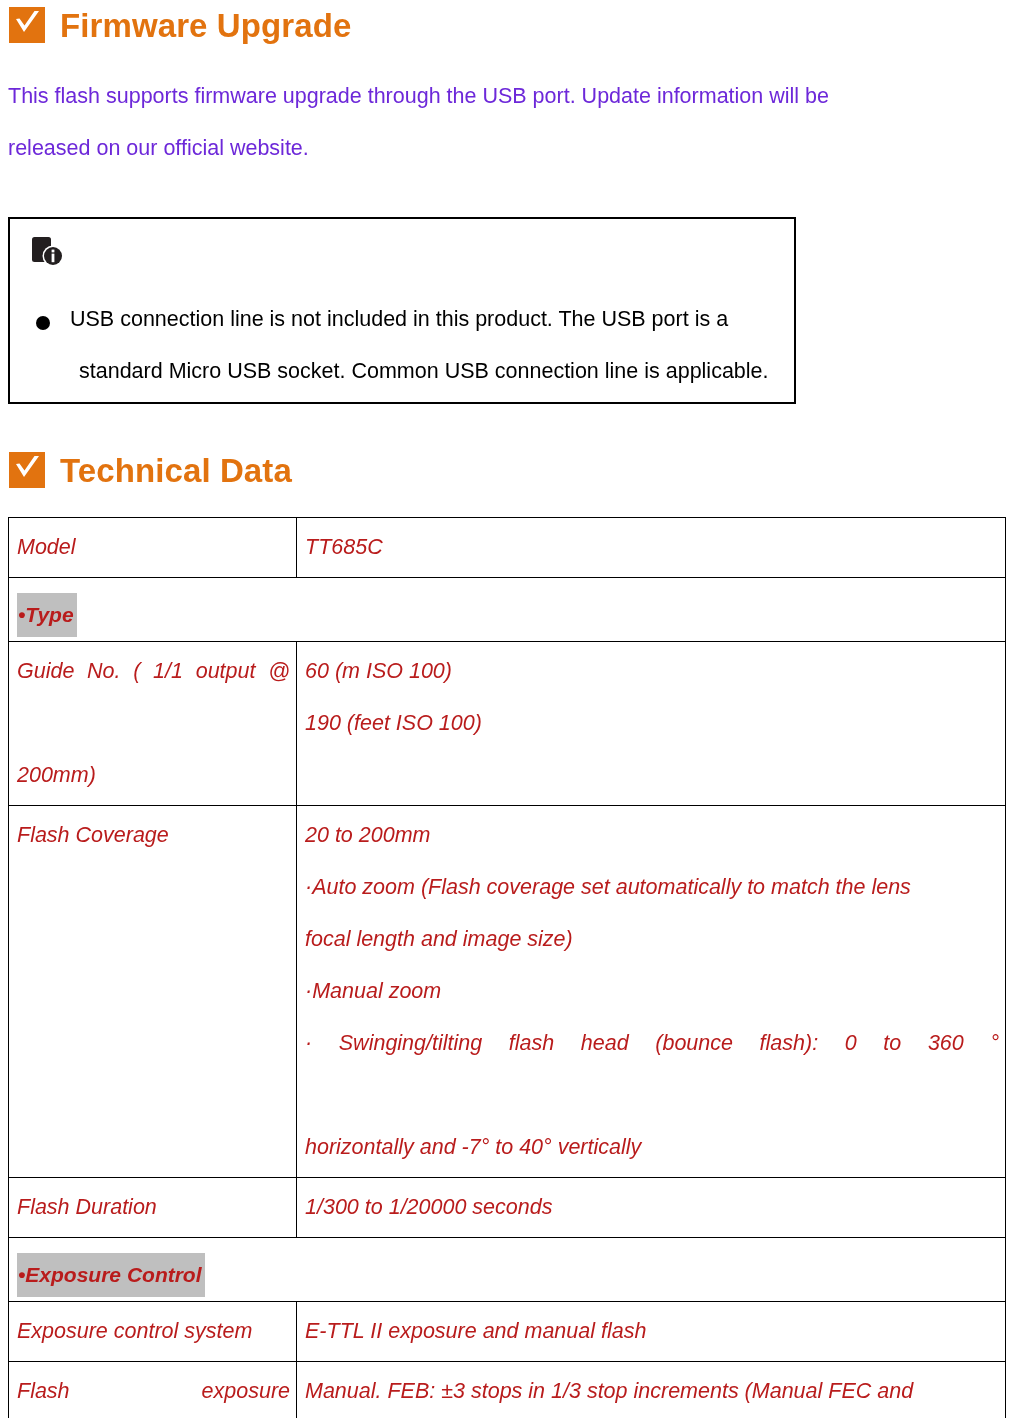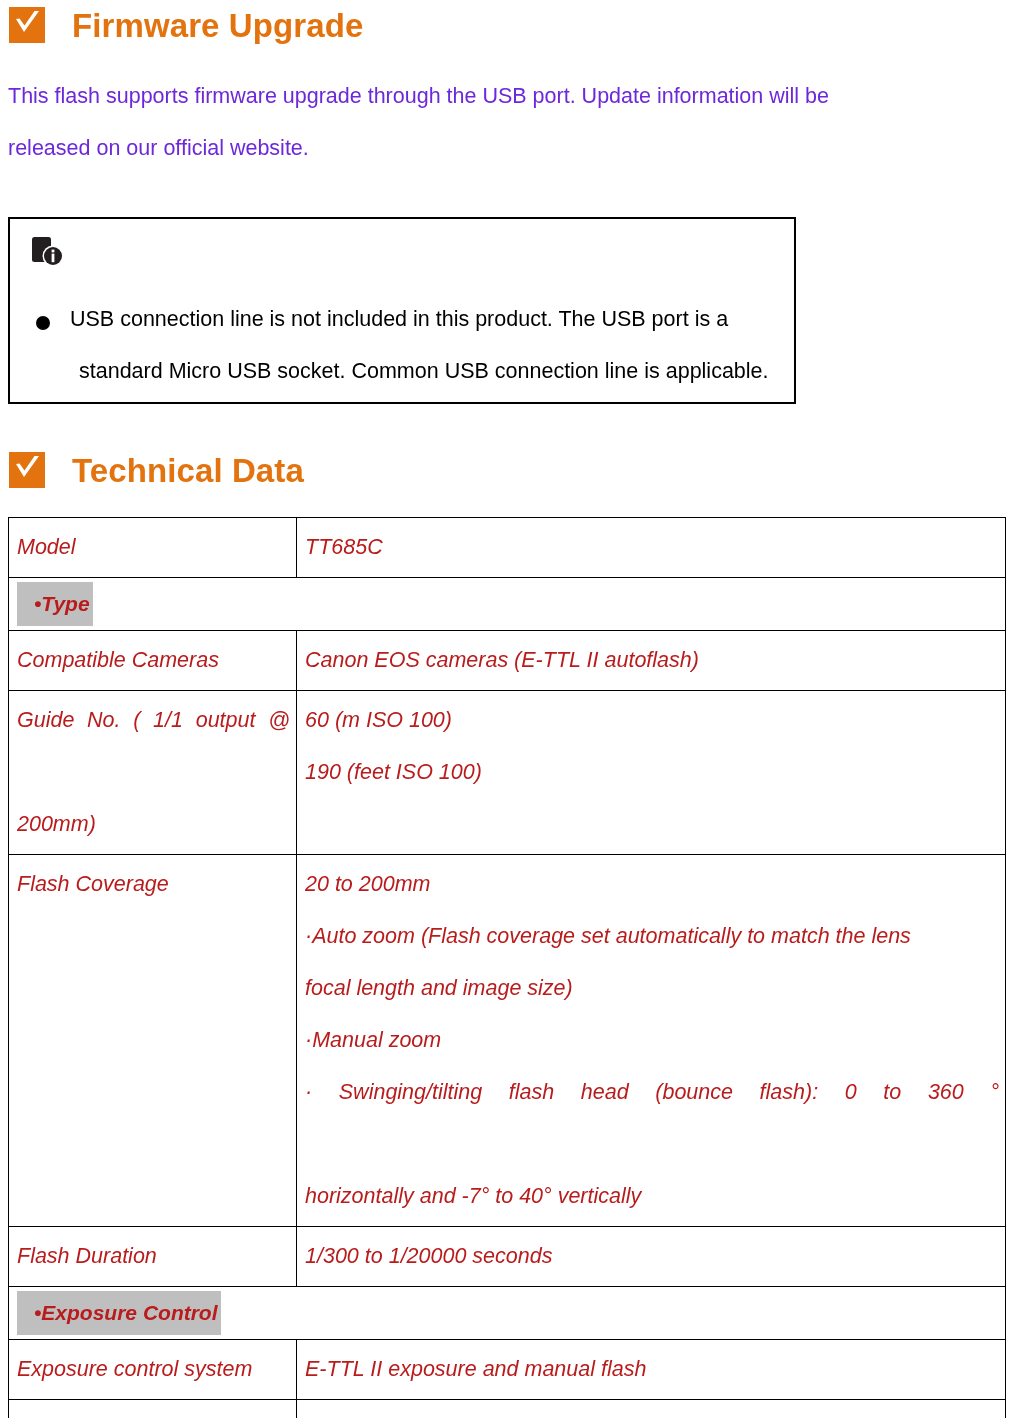--- a/index.html
+++ b/index.html
@@ -20,21 +20,21 @@
     width: 1026px;
     height: 1418px;
     padding: 0;
     box-sizing: border-box;
   }
 
   
   .heading {
     display: flex;
     align-items: center;
-    gap: 26px;
+    gap: 14px;
     padding-left: 8px;
     box-sizing: border-box;
   }
   .heading-icon {
     width: 38px;
     height: 38px;
     flex: 0 0 38px;
     position: relative;
     display: block;
   }
@@ -142,22 +142,23 @@
     justify-content: space-between;
     line-height: 52px;
     padding: 3px 0 4px 0;
   }
   .section-row td { border-left: 1.6px solid #000; }
   .section-label {
     display: inline-block;
     background: #BFBFBF;
     font-weight: bold;
     font-size: 21px;
-    padding: 0 3px 0 17px;
+    padding: 0 3px 0 1px;
     line-height: 44px;
+    margin-top: 11px;
   }
   .section-cell { padding-top: 4px !important; padding-bottom: 4px !important; }
 </style>
 </head>
 <body>
 
 <div class="page">
 
   <div class="heading" id="firmware-heading">
     <span class="heading-icon">
@@ -216,30 +217,20 @@
           <div class="cell-inner">TT685C</div>
         </td>
       </tr>
 
       <tr class="section-row">
         <td colspan="2" class="section-cell">
           <span class="section-label">•Type</span>
         </td>
       </tr>
 
-      <tr>
-        <td>
-          <div class="cell-inner">Compatible Cameras</div>
-        </td>
-        <td>
-          <div class="cell-inner">
-            <span class="line">Canon EOS cameras (E-TTL II autoflash)</span>
-          </div>
-        </td>
-      </tr>
 
       <tr>
         <td>
           <div class="cell-inner">
             <span class="line justify-line">Guide No. ( 1/1 output @</span>
             <span class="line">200mm)</span>
           </div>
         </td>
         <td>
           <div class="cell-inner">

